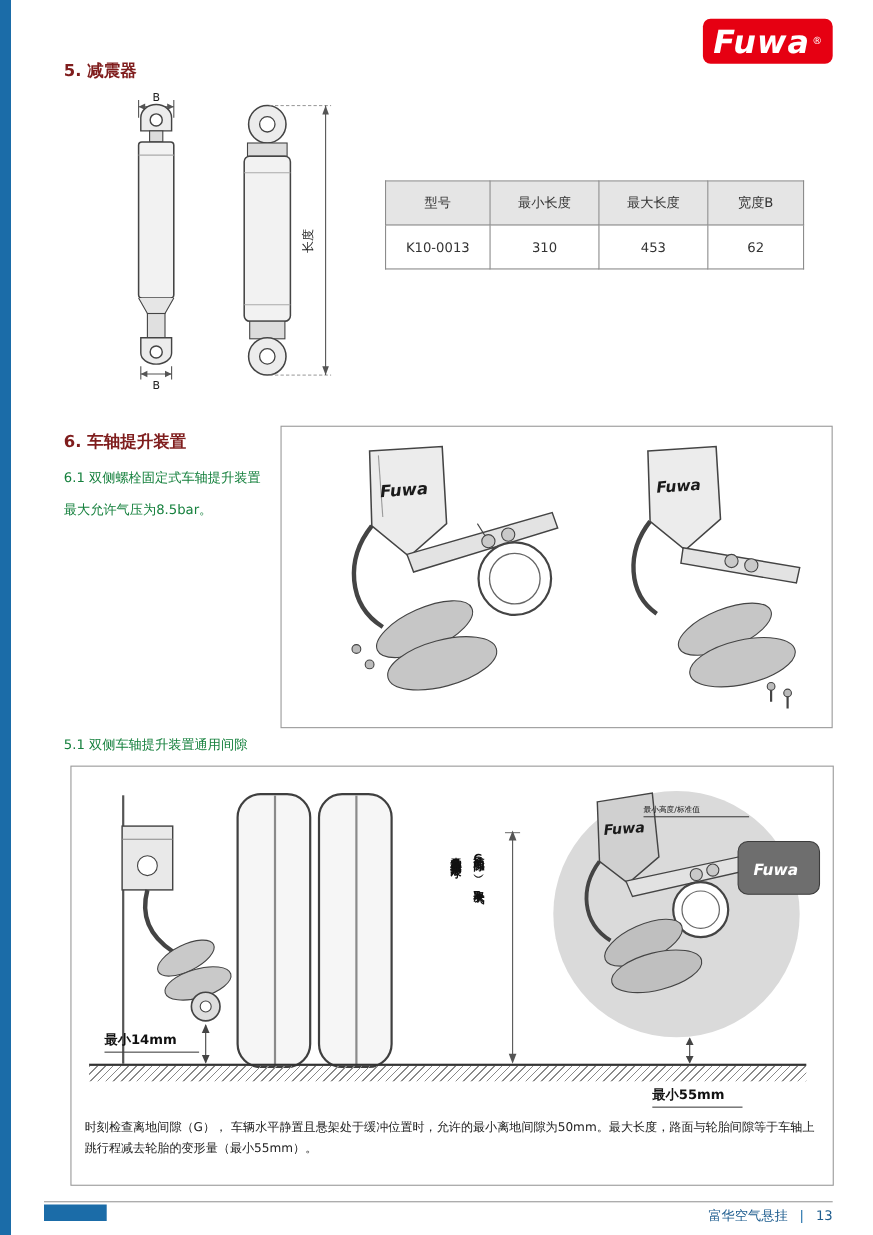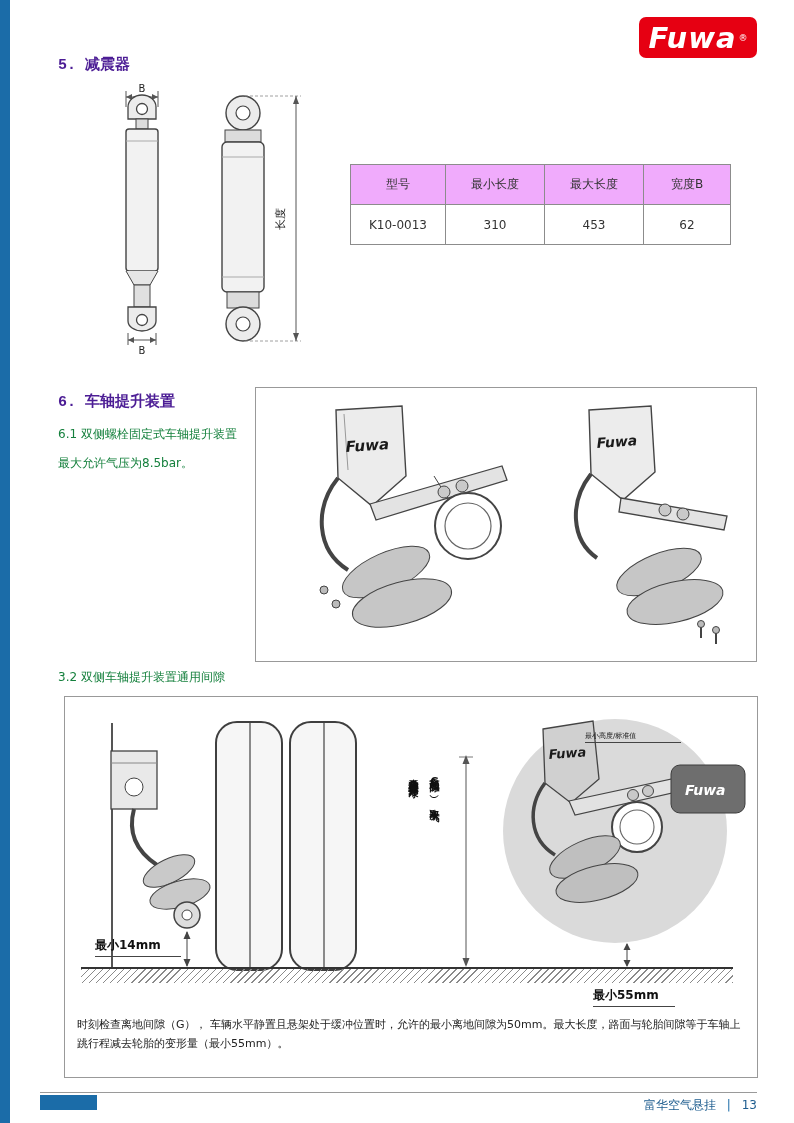--- a/index.html
+++ b/index.html
@@ -1,27 +1,27 @@
 <!DOCTYPE html>
 <html><head>
 <meta charset="utf-8">
 <style>
   html,body{margin:0;padding:0;background:#ffffff;}
   #page{position:relative;width:794px;height:1123px;background:#fff;margin:0 auto;
         font-family:"DejaVu Sans","Liberation Sans",sans-serif;color:#222;overflow:hidden;}
   .abs{position:absolute;}
-  .h-title{font-size:15px;font-weight:bold;color:#4c1d95;font-family:Liberation Mono, monospace;}
+  .h-title{font-size:15px;font-weight:bold;color:#7f1d1d;}
   .sub-text{font-size:12px;color:#15803d;}
   .accent-bar{background:#1b6ca8;}
   .logo{background:#e60012;border-radius:7px;display:flex;align-items:center;justify-content:center;}
   .logo .word{color:#fff;font-style:italic;font-weight:bold;font-size:29px;letter-spacing:1px;}
   .logo .reg{color:#fff;font-size:9px;vertical-align:super;margin-left:2px;font-style:normal;}
   table.spec{border-collapse:collapse;font-size:12px;color:#333;}
   table.spec th,table.spec td{border:1px solid #8c8c8c;text-align:center;height:37px;font-weight:normal;}
-  table.spec th{background:#f0abfc;}
+  table.spec th{background:#e5e5e5;}
   table.spec .c0{width:92px;} table.spec .c1{width:96px;}
   table.spec .c2{width:96px;} table.spec .c3{width:84px;}
   .frame-box{border:1px solid #999;background:#fff;}
   .tire{border:2px solid #3f3f3f;border-radius:22px;background:#f6f6f6;overflow:hidden;}
   .tire .tread{position:absolute;left:50%;top:0;width:2px;height:100%;background:#8a8a8a;}
   .ground{border-top:2px solid #333;
           background:repeating-linear-gradient(135deg,#8a8a8a 0 1px,transparent 1px 5px);}
   .dim-label{font-weight:bold;font-size:12px;color:#111;border-bottom:1.5px solid #444;padding:0 4px 2px 0;}
   .v-note{writing-mode:vertical-rl;text-orientation:upright;font-size:10px;font-weight:600;
           color:#111;line-height:2.1;letter-spacing:1px;}
@@ -136,21 +136,21 @@
       <ellipse cx="134" cy="198" rx="49" ry="20" fill="#c6c6c6" stroke="#444" transform="rotate(-13 134 198)"></ellipse>
       <g>
         <line x1="160" y1="222" x2="160" y2="234" stroke="#444" stroke-width="2"></line>
         <circle cx="160" cy="220" r="3.5" fill="#bbb" stroke="#444"></circle>
         <line x1="175" y1="228" x2="175" y2="240" stroke="#444" stroke-width="2"></line>
         <circle cx="175" cy="226" r="3.5" fill="#bbb" stroke="#444"></circle>
       </g>
     </svg>
   </div>
 
-  <div class="abs sub-text" style="left:58px;top:669px;">3.2 双侧车轴提升装置通用间隙</div>
+  <div class="abs sub-text" style="left:58px;top:669px;">5.1 双侧车轴提升装置通用间隙</div>
 
   <div class="abs frame-box" style="left:64px;top:696px;width:692px;height:380px;">
 
     <div class="abs" style="left:46px;top:26px;width:2px;height:244px;background:#555;"></div>
 
     <svg class="abs" style="left:22px;top:52px;" width="136" height="182" viewBox="0 0 136 182">
       <rect x="24" y="2" width="46" height="58" fill="#e9e9e9" stroke="#444" stroke-width="1.3"></rect>
       <line x1="24" y1="14" x2="70" y2="14" stroke="#888"></line>
       <circle cx="47" cy="38" r="9" fill="#fff" stroke="#444"></circle>
       <path d="M47,60 C40,86 52,104 70,116" fill="none" stroke="#444" stroke-width="4"></path>

